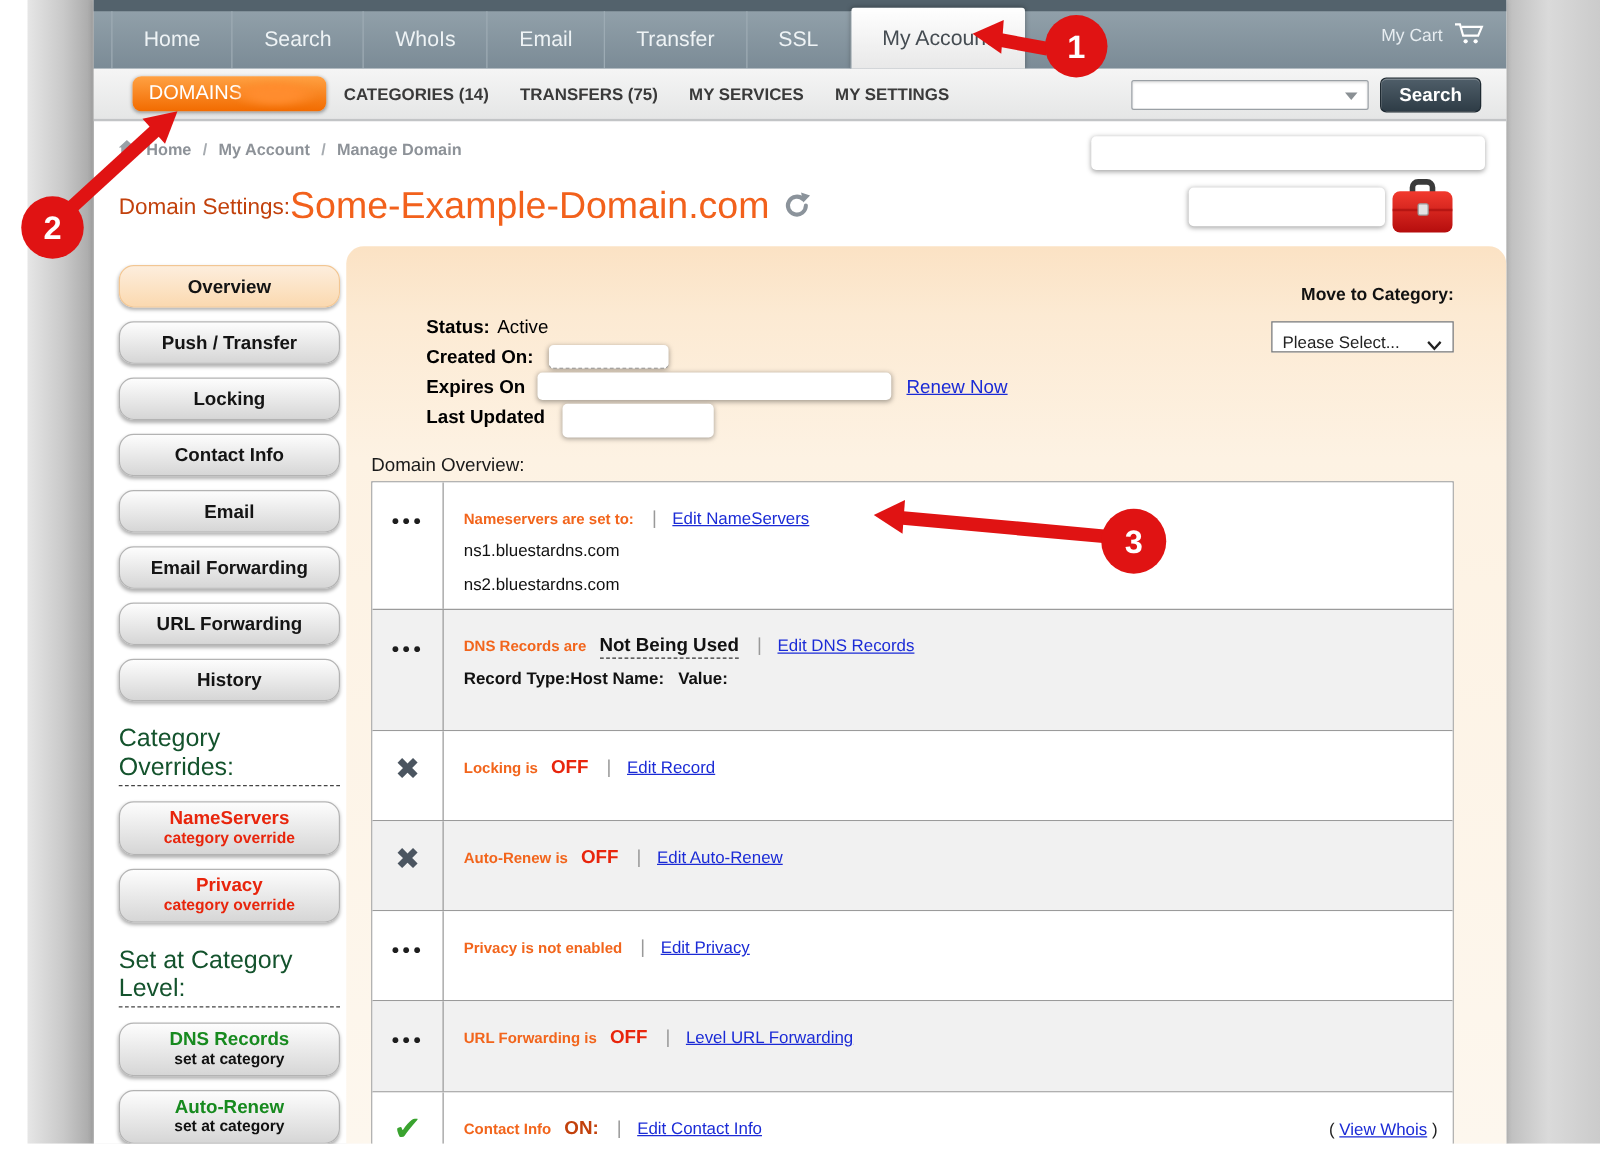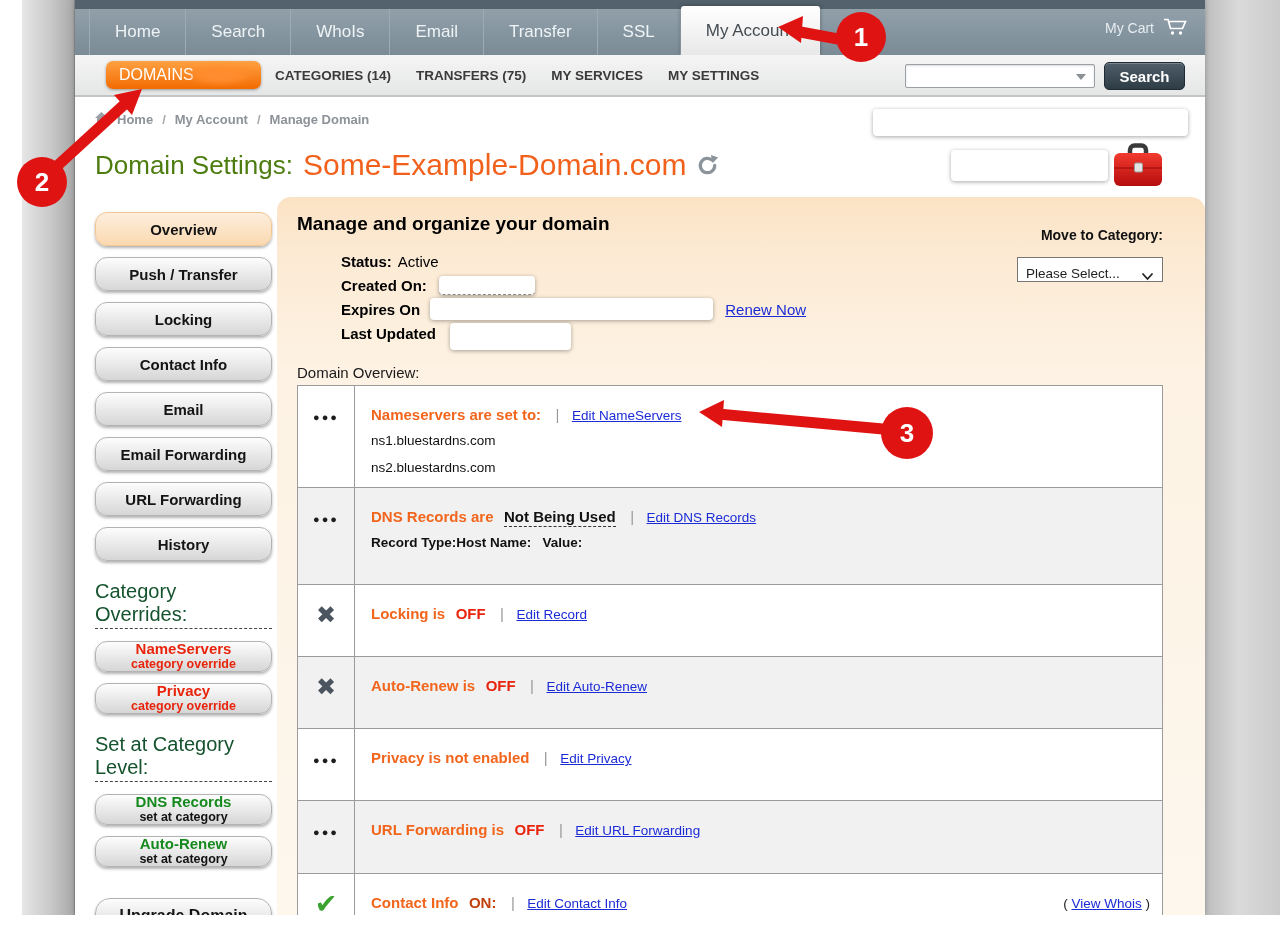--- a/index.html
+++ b/index.html
@@ -51,33 +51,33 @@
 
   
   .breadcrumb { position:absolute; left:20px; top:112px; display:flex; align-items:center; gap:9px;
                 font-size:13px; font-weight:bold; color:#8d9298; }
   .crumb { cursor:pointer; }
   .crumb-sep { color:#a6abb0; }
   .redact { background:#fff; border-radius:4px; box-shadow:0 1px 4px rgba(0,0,0,.35); }
   .redact-a { position:absolute; left:798px; top:109px; width:315px; height:27px; }
   .redact-b { position:absolute; left:876px; top:150px; width:157px; height:31px; }
   .titlebar { position:absolute; left:20px; top:148px; display:flex; align-items:center; white-space:nowrap; }
-  .title-prefix { font-size:26px; color:#4d7c0f; }
-  .title-domain { font-size:30px; color:#f2611c; margin-left:10px; }
+  .title-prefix { font-size:18px; color:#c2410c; }
+  .title-domain { font-size:30px; color:#f2611c; }
   .refresh { margin-left:10px; margin-top:4px; cursor:pointer; }
   .toolbox { position:absolute; left:1037px; top:142px; cursor:pointer; }
 
   
   .sidebar { position:absolute; left:20px; top:212px; width:177px; z-index:5; }
   .side-btn { width:177px; height:34px; border-radius:12px; border:1px solid #b3b3b3;
               background:linear-gradient(180deg,#fdfdfd,#d6d6d6); box-shadow:0 2px 3px rgba(0,0,0,.3);
               display:flex; flex-direction:column; align-items:center; justify-content:center;
               font-weight:bold; font-size:15px; color:#141414; margin-bottom:11px; cursor:pointer; }
   .side-btn.active { background:linear-gradient(180deg,#fdeedd,#fbd9b0); border-color:#f2c693; }
-  .side-btn.two { height:31px; line-height:1.1; }
+  .side-btn.two { height:43px; line-height:1.1; }
   .side-btn .sub { font-size:12.5px; font-weight:bold; }
   .side-btn.red .t, .side-btn.red .sub { color:#e8250c; }
   .side-btn.green .t { color:#178a1f; } .side-btn.green .sub { color:#111; }
   .side-head { display:inline-block; font-size:20px; color:#14532d; border-bottom:1px dashed #444;
                padding-bottom:2px; margin:8px 0 12px 0; }
   .upgrade { margin-top:31px; height:36px; font-size:16px;border-radius:15px; }
 
   
   .panel { position:absolute; left:202px; top:197px; width:928px; height:718px;
            border-radius:14px 14px 0 0; overflow:hidden;
@@ -102,21 +102,21 @@
   .orow.alt { background:#f1f1f1; }
   .orow:nth-child(1){height:102px} .orow:nth-child(2){height:97px}
   .orow:nth-child(3){height:72px}  .orow:nth-child(4){height:72px}
   .orow:nth-child(5){height:72px}  .orow:nth-child(6){height:73px}
   .orow:nth-child(7){height:62px; border-bottom:none}
   .icell { width:57px; flex-shrink:0; border-right:1px solid #9b9b9b; display:flex; justify-content:center; padding-top:20px; }
   .ccell { flex:1; padding:20px 14px 0 16px; position:relative; }
   .ic-dots { font-size:11px; letter-spacing:2px; color:#1d1d1d; margin-top:5px; }
   .ic-x { font-size:24px; color:#4b5560; margin-top:-4px; }
   .ic-check { font-size:27px; color:#3aa32f; margin-top:-6px; }
-  .rtitle { color:#f2651c; font-weight:bold; font-size:15px; }
+  .rtitle { color:#f2651c; font-weight:bold; font-size:12px; }
   .rstatus { font-weight:bold; font-size:15px; margin-left:6px; }
   .st-red { color:#e8250c; } .st-green { color:#c2410c; }
   .st-dashed { color:#111; border-bottom:1px dashed #333; padding-bottom:1px; }
   .sep { color:#999; margin:0 8px 0 10px; font-size:15px; }
   .rlink { color:#1b2bd6; text-decoration:underline; font-size:13.5px; cursor:pointer; }
   .plain { font-size:13.5px; color:#111; margin-top:7px; line-height:1.45; }
   .boldline { font-size:13.5px; font-weight:bold; color:#111; margin-top:9px; white-space:pre; }
   .rright { position:absolute; right:12px; top:22px; font-size:13.5px; color:#222; }
 
   
@@ -211,21 +211,20 @@
           </linearGradient>
         </defs>
         <path d="M18 12 v-4 a4.5 4.5 0 0 1 4.5 -4.5 h7 a4.5 4.5 0 0 1 4.5 4.5 v4" stroke="#3a3a3a" stroke-width="4.5" fill="none"></path>
         <rect x="2" y="11" width="48" height="33" rx="6" fill="url(#gr)"></rect>
         <rect x="2" y="25" width="48" height="2" fill="#9c0a0a" opacity="0.55"></rect>
         <rect x="22.5" y="21" width="8" height="9" rx="1.5" fill="#e3e3e3" stroke="#9a9a9a"></rect>
       </svg>
     </div>
 
     <div class="panel">
-      <div class="p-heading">Manage and organize your domain</div>
       <div class="move-label">Move to Category:</div>
       <div class="cat-select">
         <span>Please Select...</span>
         <svg width="13" height="9" viewBox="0 0 13 9" fill="none" stroke="#222" stroke-width="1.8">
             <path d="M1.5 1.5 L6.5 7 L11.5 1.5"></path>
           </svg>
       </div>
 
       <div class="statusblk">
         <div class="sline">
@@ -326,21 +325,21 @@
   </div>
 
   <div class="orow alt">
     <div class="icell">
       <span class="icon ic-dots">●●●</span>
     </div>
     <div class="ccell">
       <span class="rtitle">URL Forwarding is</span>
       <span class="rstatus st-red">OFF</span>
       <span class="sep">|</span>
-      <a class="rlink">Edit URL Forwarding</a>
+      <a class="rlink">Level URL Forwarding</a>
       
       <div class="rextra"></div>
     </div>
   </div>
 
   <div class="orow">
     <div class="icell">
       <span class="icon ic-check">✔</span>
     </div>
     <div class="ccell">

